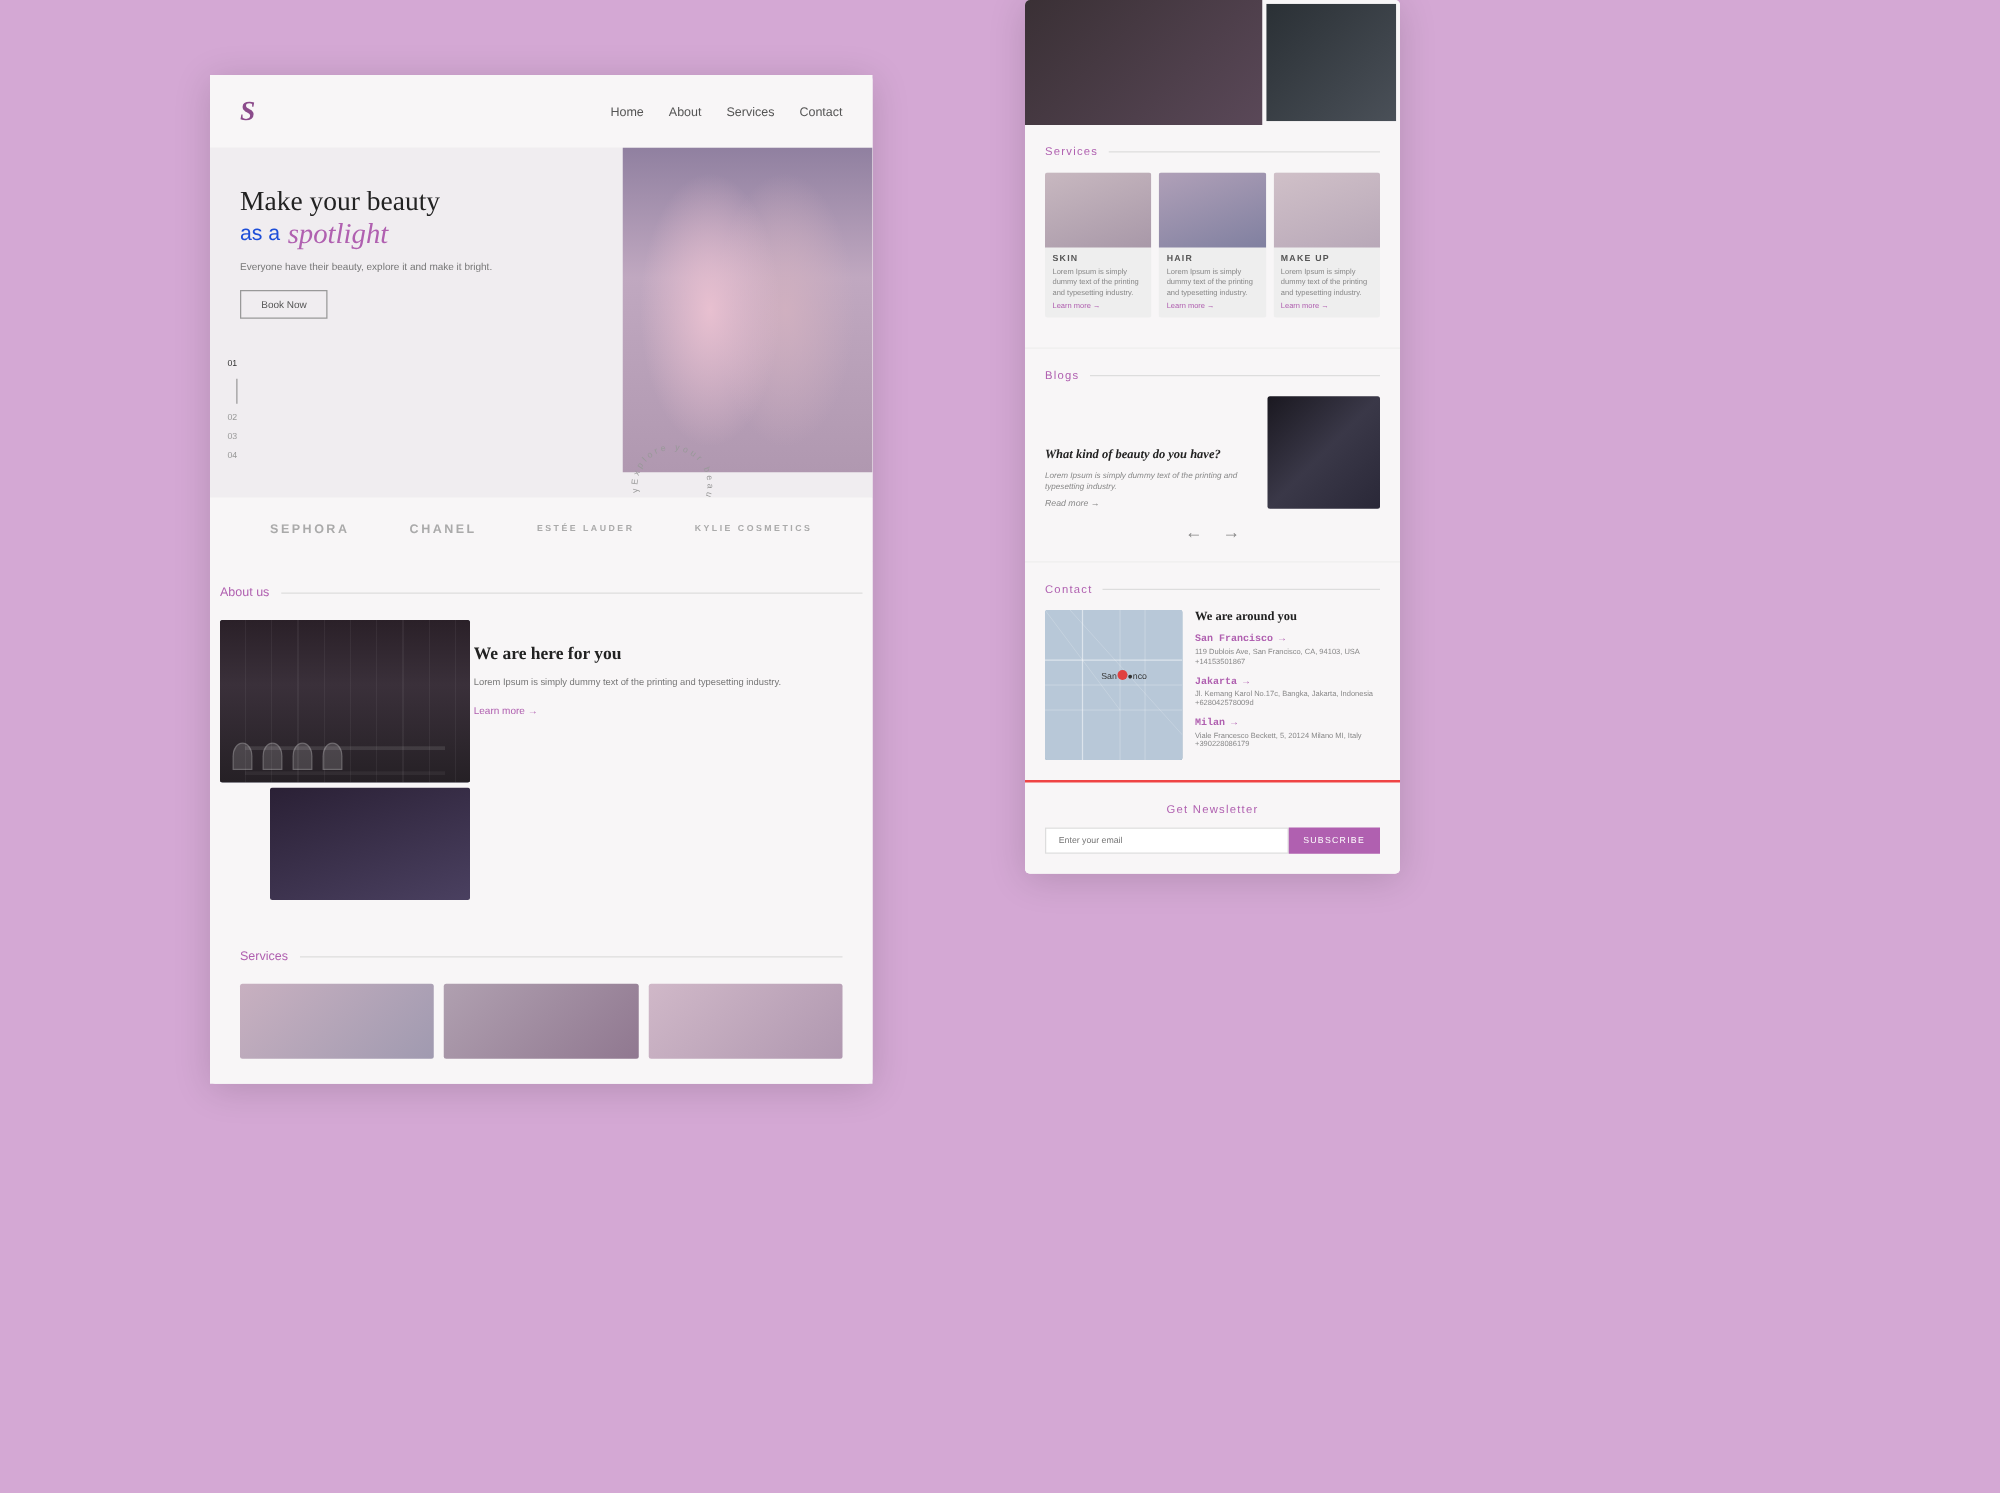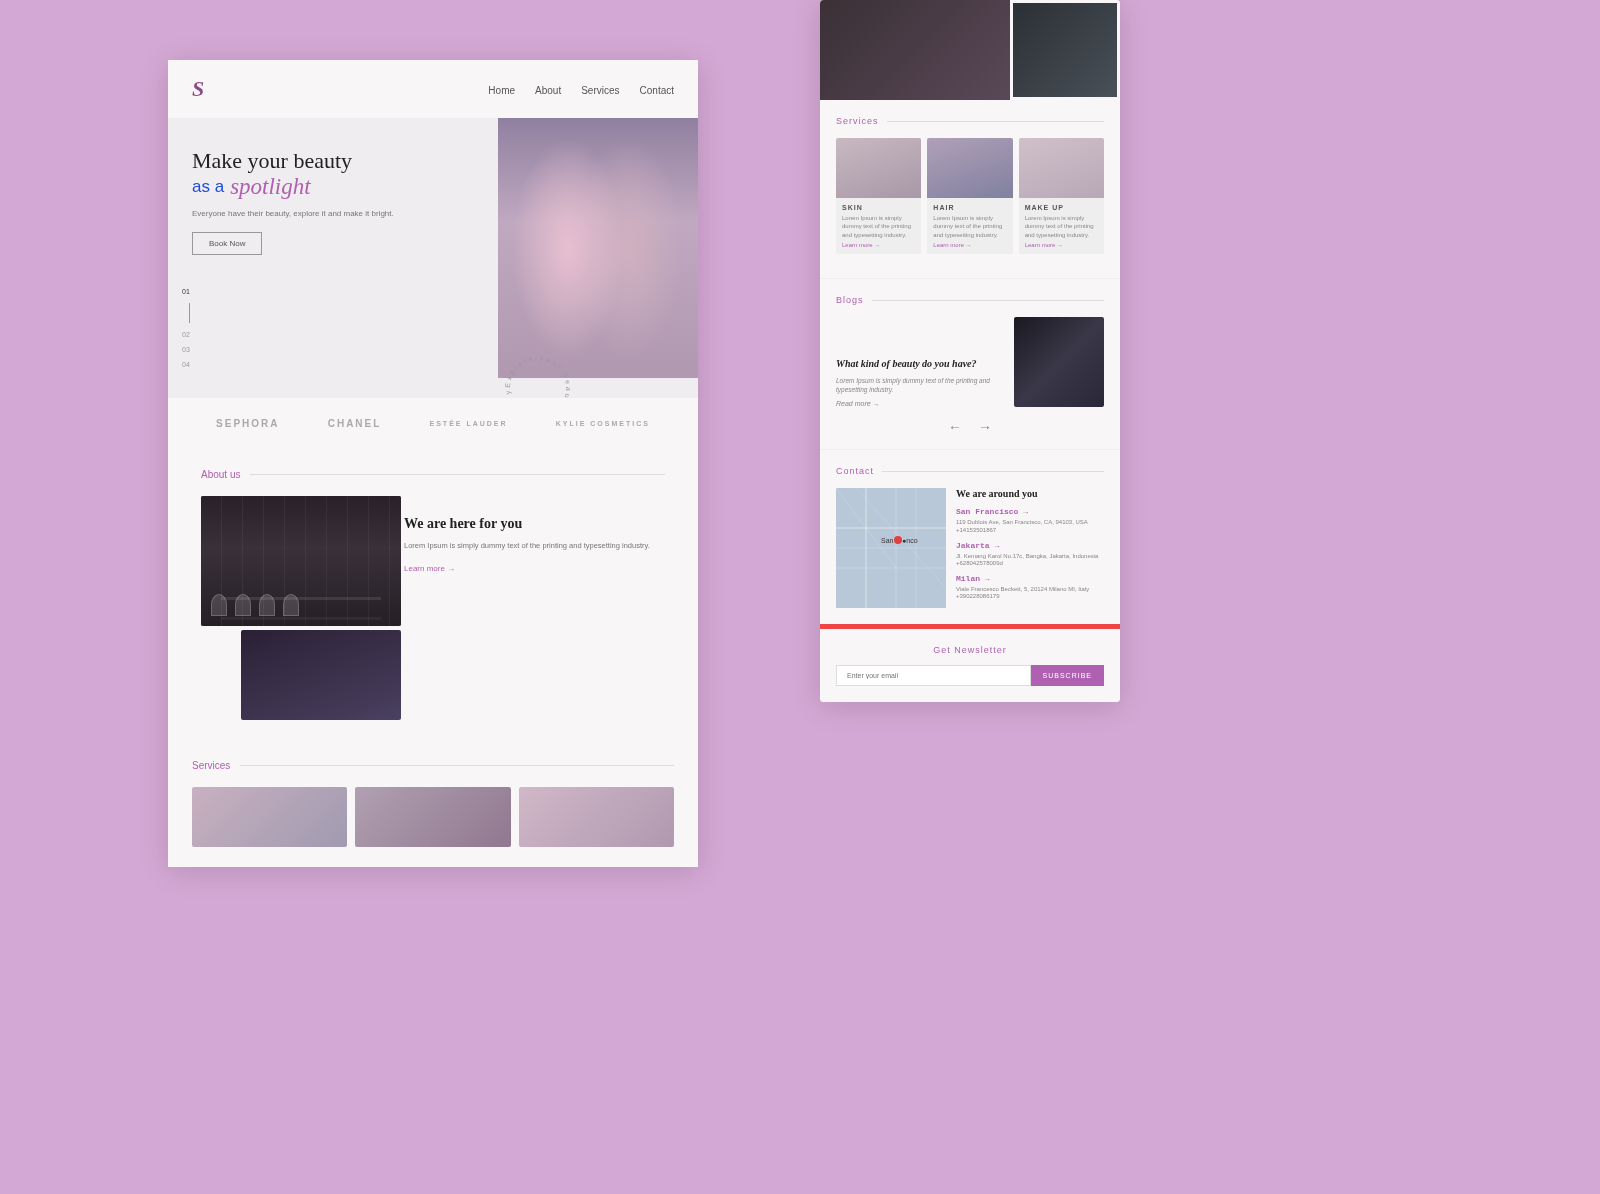--- a/index.html
+++ b/index.html
@@ -167,21 +167,21 @@
     .brand-name {
       font-size: 10px;
       color: #aaa;
       font-family: Arial, sans-serif;
       letter-spacing: 2px;
       font-weight: bold;
     }
 
     
     .about-section {
-      padding: 20px 33px;
+      padding: 20px 8px;
       background: #f8f6f7;
     }
     .section-title {
       font-size: 10px;
       color: #b060b0;
       font-family: Arial, sans-serif;
       display: flex;
       align-items: center;
       gap: 10px;
       margin-bottom: 16px;
@@ -499,21 +499,21 @@
     .location-phone {
       font-size: 6px;
       color: #888;
       font-family: Arial, sans-serif;
     }
 
     
     .newsletter-section {
       padding: 16px;
       background: #f8f6f7;
-      border-top: 5px solid #ef4444;
+      border-top: 2px solid #ef4444;
       text-align: center;
     }
     .newsletter-title {
       font-size: 9px;
       color: #b060b0;
       font-family: Arial, sans-serif;
       margin-bottom: 10px;
       letter-spacing: 1px;
     }
     .newsletter-form {

